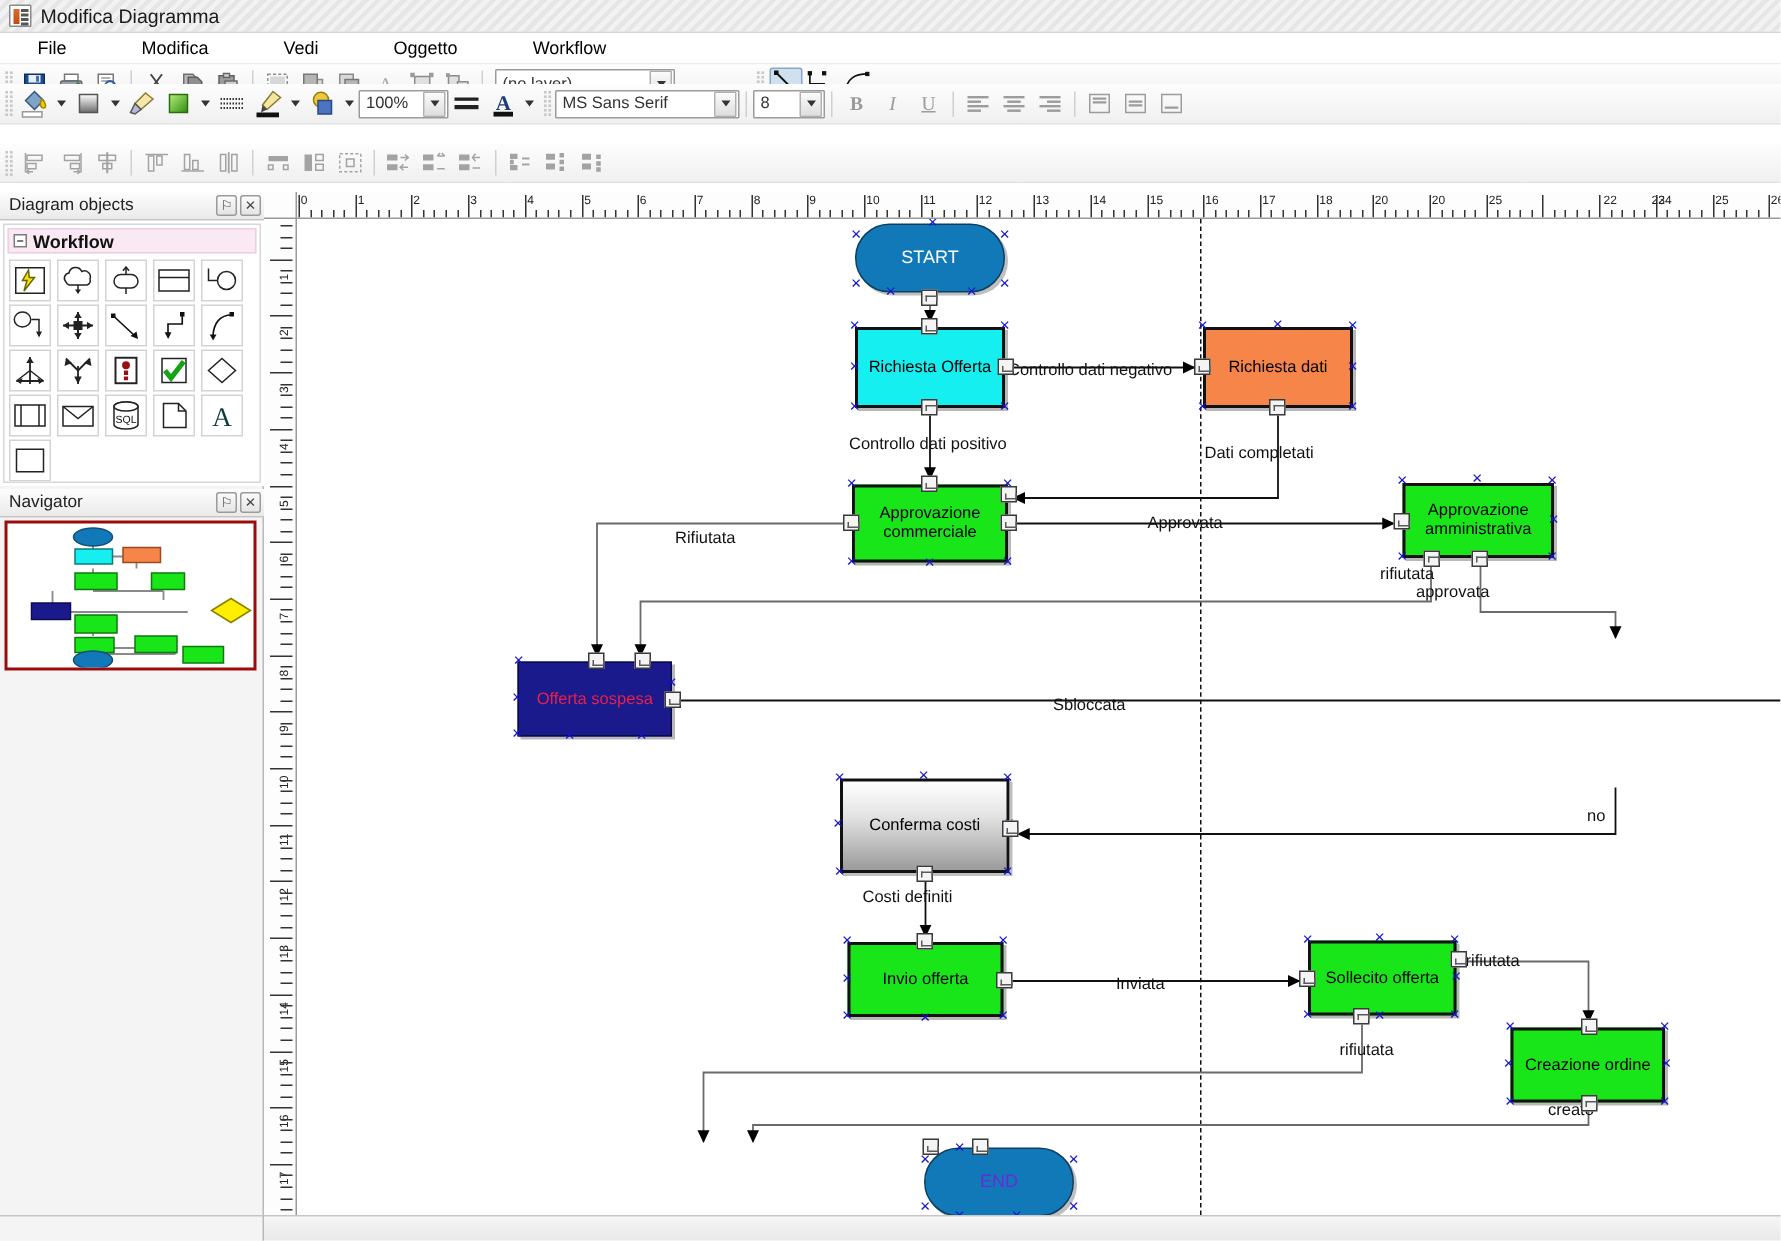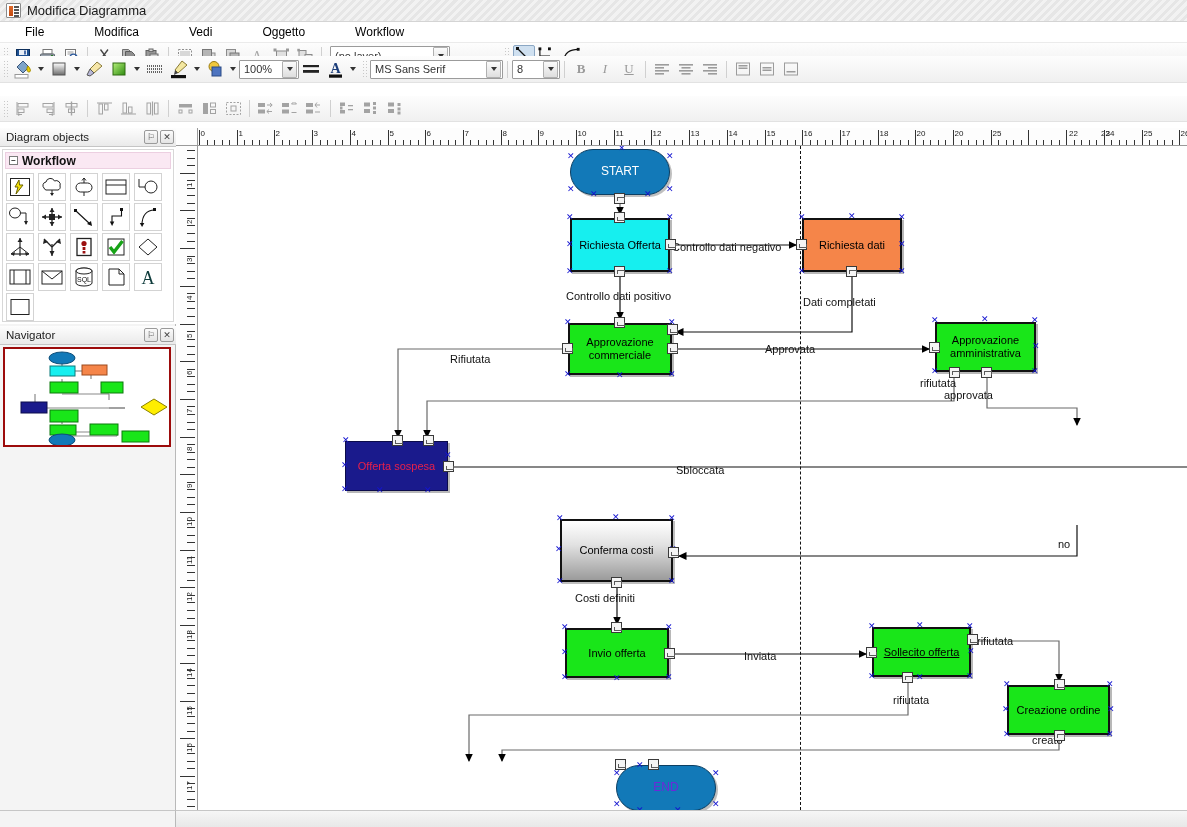--- a/index.html
+++ b/index.html
@@ -89,21 +89,21 @@
     flex:1; padding:0 4px; font-size:11px; color:#333;
     white-space:nowrap; overflow:hidden;
   }
   .combo .combo-btn {
     width:15px; height:17px; margin:1px;
     background: linear-gradient(#fbfbfb,#dedede);
     border:1px solid #b0b0b0; border-radius:1px;
     display:flex; align-items:center; justify-content:center;
   }
   #layer-combo { width: 120px; margin-left:4px; }
-  #font-combo  { width: 133px; }
+  #font-combo  { width: 123px; }
   #size-combo  { width: 48px; }
   #zoom-combo  { width: 60px; }
 
   
   #leftdock {
     position: absolute; left: 0; top: 128px; width: 176px; height: 699px;
     background: #f4f4f4; border-right: 1px solid #b9b9b9;
   }
   .panel-header {
     height: 19px; display:flex; align-items:center;
@@ -1359,21 +1359,21 @@
       <span class="xmark" style="left:-4px;top:46px;">✕</span>
       <span class="xmark" style="left:48px;top:47px;">✕</span>
       <span class="xmark" style="left:100px;top:46px;">✕</span>
       <span class="handle" style="left:46px;top:-6px;"></span>
       <span class="handle" style="left:99px;top:20px;"></span>
     </div>
 
     <div class="node" style="left:674px;top:481px;width:99px;height:50px;">
       <div style="position:absolute;inset:0;background:#19e619;border:2px solid #111;
                   box-shadow:2px 2px 0 rgba(0,0,0,.28);"></div>
-      <div class="lbl" style="color:#000;text-decoration:underline;">Sollecito offerta</div>
+      <div class="lbl" style="color:#000;">Sollecito offerta</div>
       <span class="xmark" style="left:-4px;top:-4px;">✕</span>
       <span class="xmark" style="left:44px;top:-5px;">✕</span>
       <span class="xmark" style="left:94px;top:-4px;">✕</span>
       <span class="xmark" style="left:-4px;top:21px;">✕</span>
       <span class="xmark" style="left:95px;top:21px;">✕</span>
       <span class="xmark" style="left:-4px;top:46px;">✕</span>
       <span class="xmark" style="left:44px;top:47px;">✕</span>
       <span class="xmark" style="left:94px;top:46px;">✕</span>
       <span class="handle" style="left:-6px;top:20px;"></span>
       <span class="handle" style="left:95px;top:7px;"></span>
@@ -1411,21 +1411,21 @@
       <span class="handle" style="left:32px;top:-6px;"></span>
     </div>
 
     <div class="edge-label" style="left:474px;top:95px;">Controllo dati negativo</div>
     <div class="edge-label" style="left:368px;top:144px;">Controllo dati positivo</div>
     <div class="edge-label" style="left:605px;top:150px;">Dati completati</div>
     <div class="edge-label" style="left:567px;top:197px;">Approvata</div>
     <div class="edge-label" style="left:252px;top:207px;">Rifiutata</div>
     <div class="edge-label" style="left:722px;top:231px;">rifiutata</div>
     <div class="edge-label" style="left:746px;top:243px;">approvata</div>
-    <div class="edge-label" style="left:478px;top:318px;">Sbloccata</div>
+    <div class="edge-label" style="left:504px;top:318px;">Sbloccata</div>
     <div class="edge-label" style="left:860px;top:392px;">no</div>
     <div class="edge-label" style="left:377px;top:446px;">Costi definiti</div>
     <div class="edge-label" style="left:546px;top:504px;">Inviata</div>
     <div class="edge-label" style="left:779px;top:489px;">rifiutata</div>
     <div class="edge-label" style="left:695px;top:548px;">rifiutata</div>
     <div class="edge-label" style="left:834px;top:588px;">creato</div>
 
   </div>
 </div>
 

